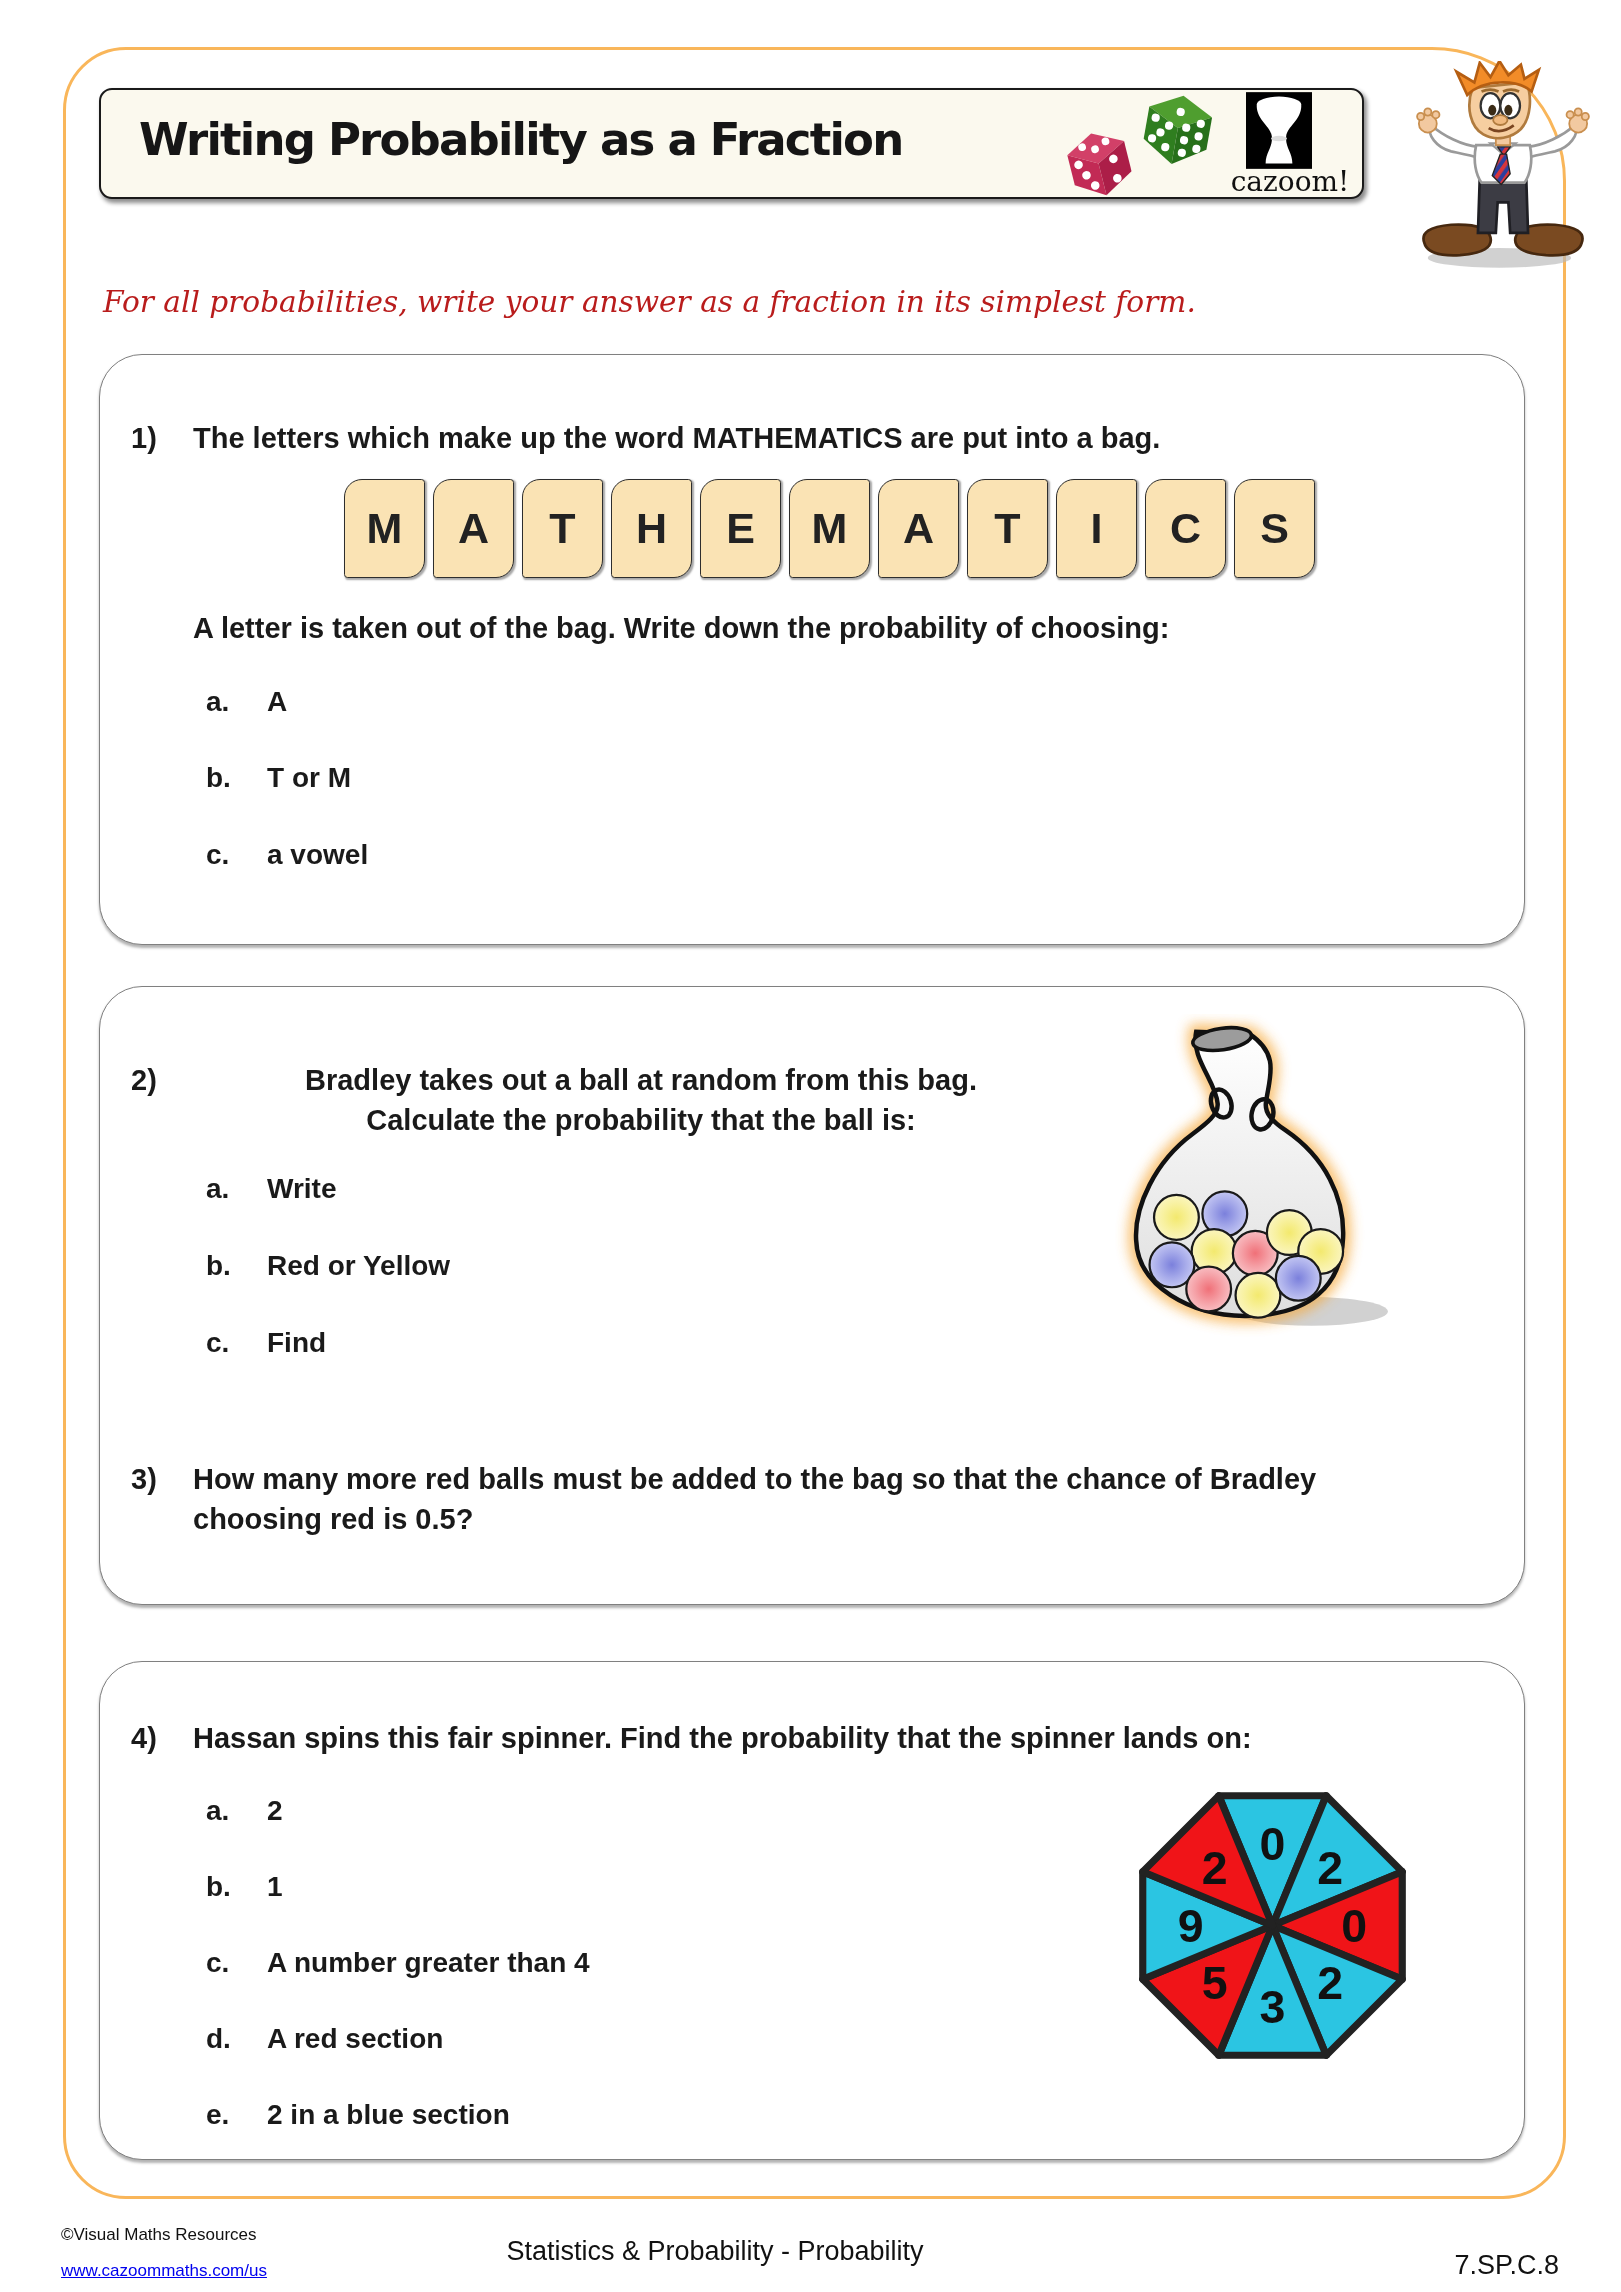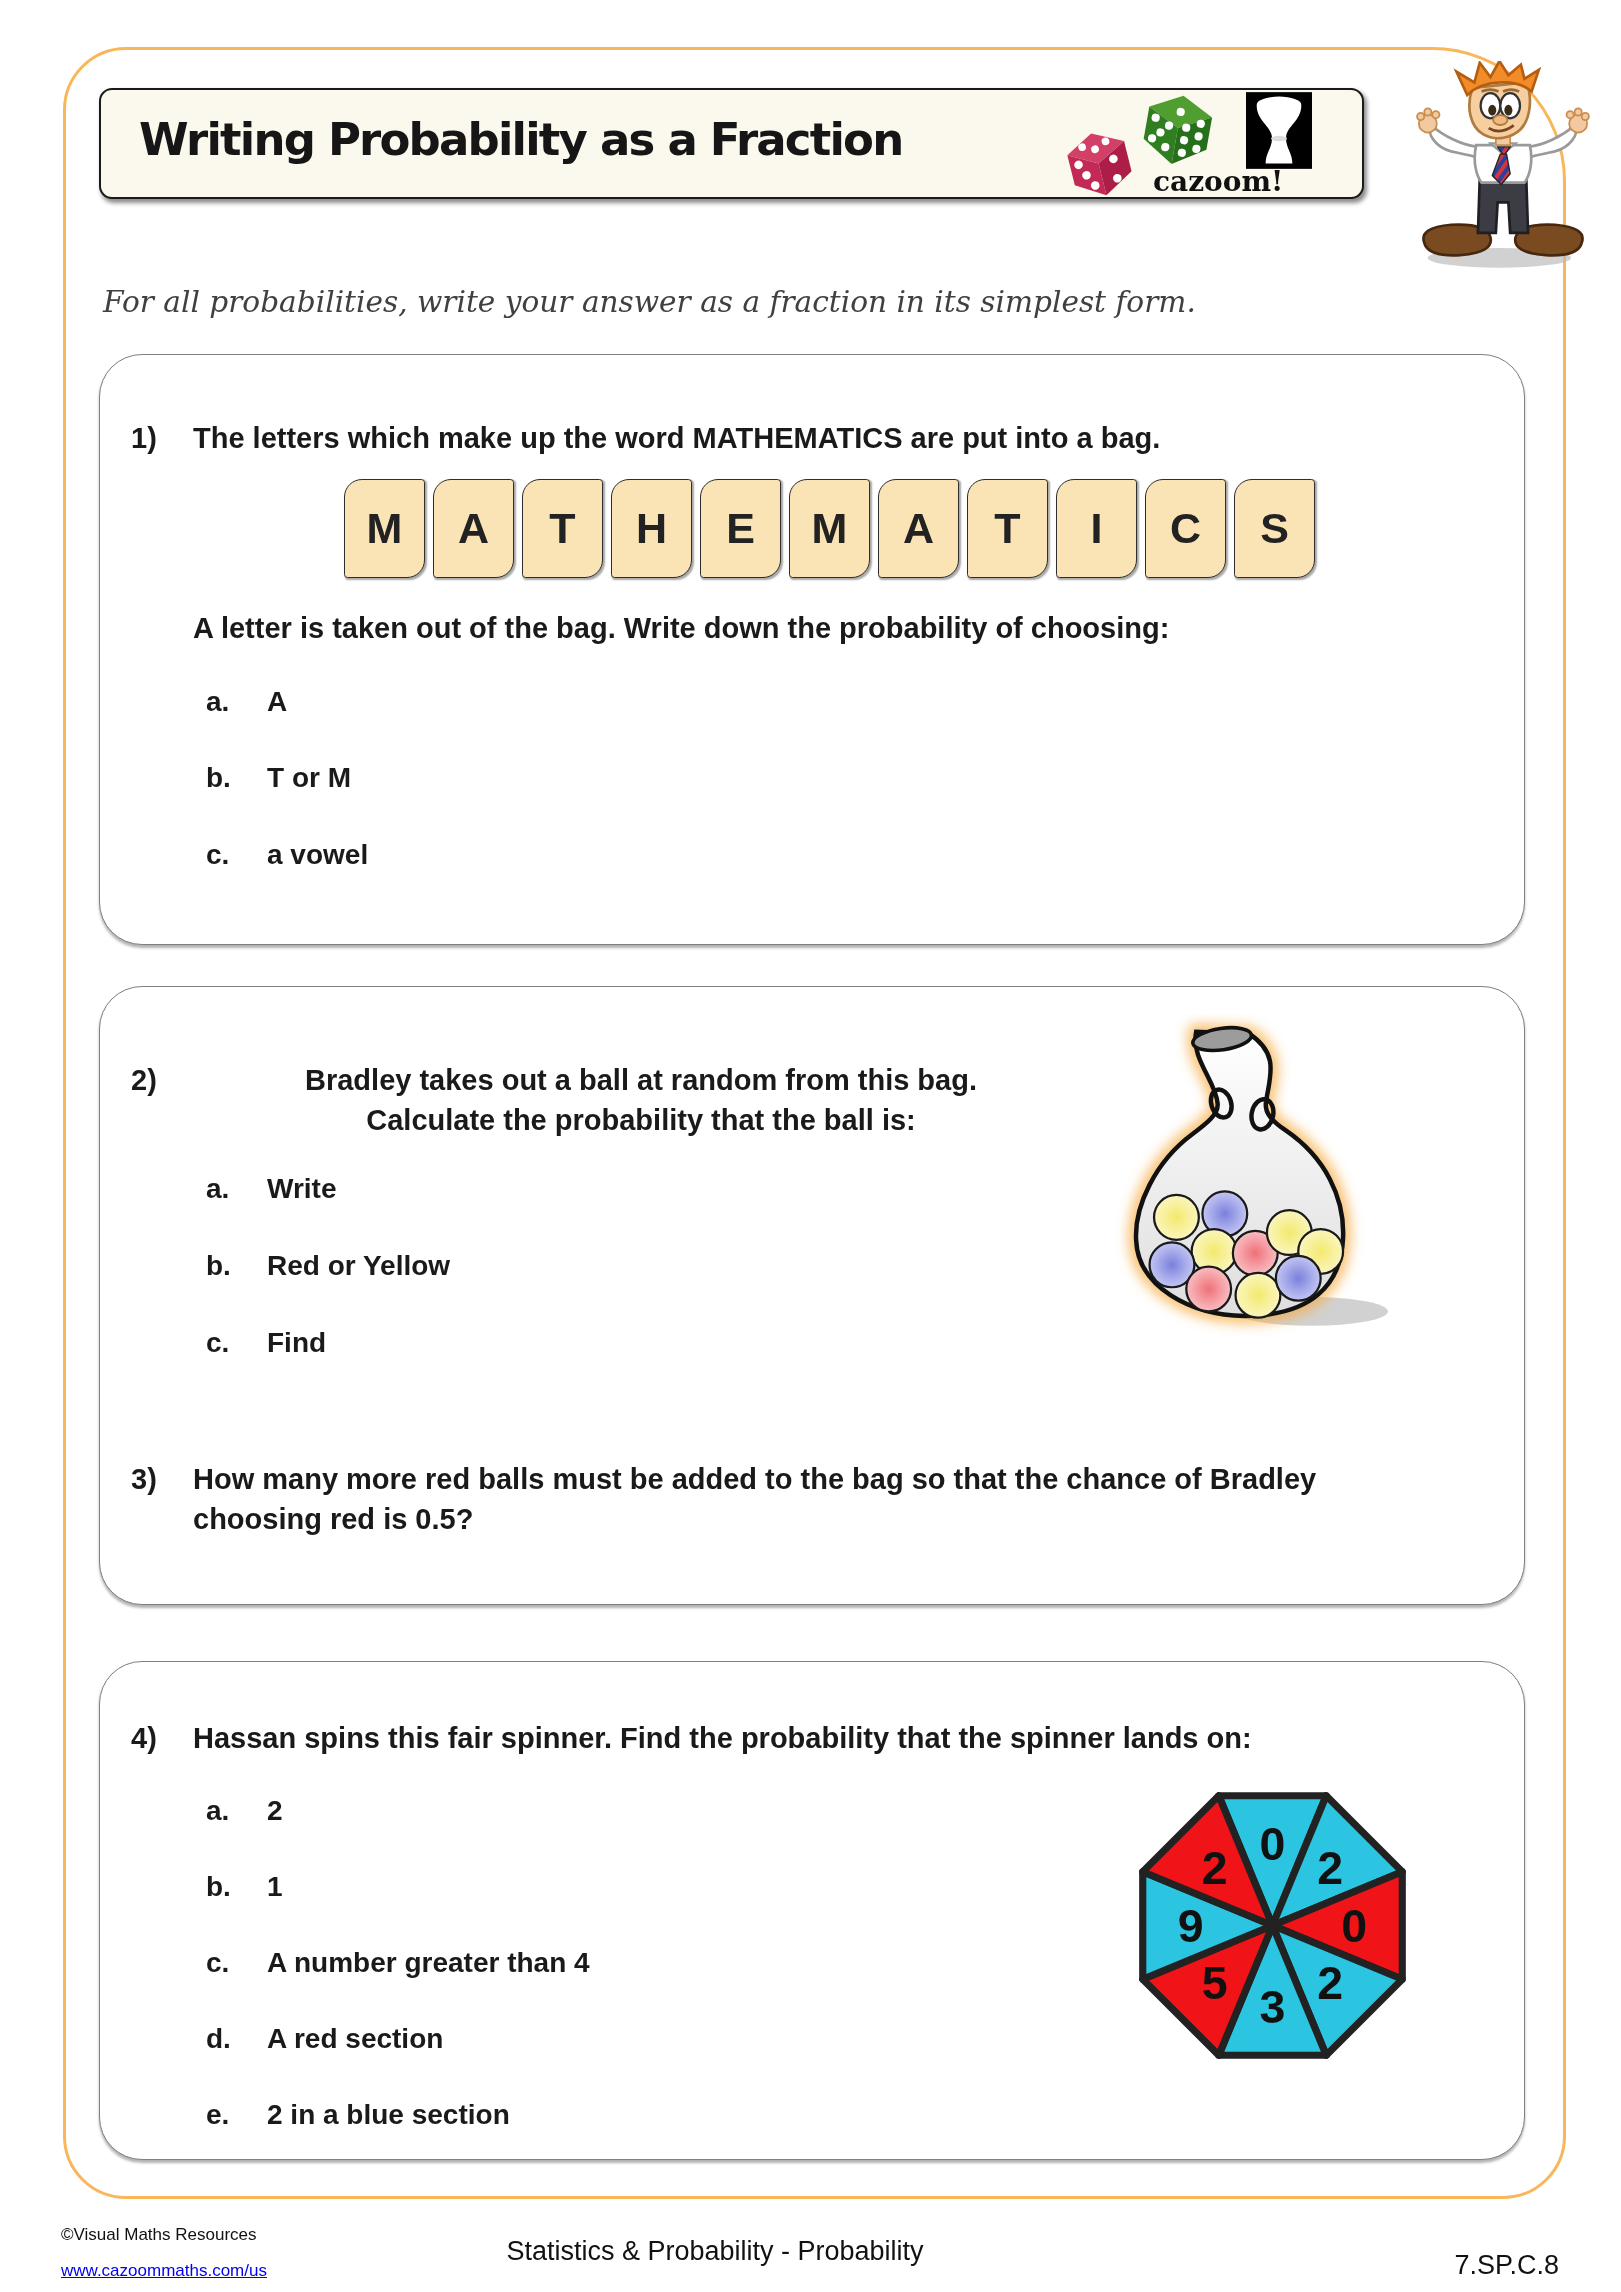--- a/index.html
+++ b/index.html
@@ -11,26 +11,26 @@
                border-radius:63px 134px 63px 63px;}
   
   .header-box{position:absolute;left:99px;top:88px;width:1261px;height:107px;
               background:var(--header-bg,#FBF9EE);border:2.7px solid #1a1a1a;border-radius:13px;
               box-shadow:2.7px 3.6px 4.5px rgba(0,0,0,.45);}
   .title{position:absolute;left:38px;top:23px;font-family:"DejaVu Sans","Liberation Sans",sans-serif;
          font-weight:bold;font-size:45px;letter-spacing:-1.8px;white-space:nowrap;color:#161616;}
   .die{position:absolute;}
   .die svg{display:block;}
   .logo{position:absolute;left:1145px;top:1.8px;width:125px;height:100px;}
-  .logo-word{position:absolute;left:1052px;top:75px;width:184px;text-align:left;
-             font-family:"DejaVu Serif","Liberation Serif",serif;font-weight:bold;font-size:28px;color:#111;}
+  .logo-word{position:absolute;left:1097px;top:75px;width:184px;text-align:center;
+             font-family:"DejaVu Serif","Liberation Serif",serif;font-weight:normal;font-size:28px;color:#111;}
   .mascot{position:absolute;left:1408px;top:61px;width:190px;height:213px;}
   
   .instruction{position:absolute;left:103px;top:285px;font-family:"DejaVu Serif","Liberation Serif",serif;
-               font-style:italic;font-size:29.6px;color:#404040;}
+               font-style:italic;font-size:29.6px;color:#b91c1c;}
   
   .qbox{position:absolute;left:99px;width:1424px;background:#fff;border:1.8px solid #808080;
         border-radius:43px;box-shadow:0 2.7px 2.7px rgba(0,0,0,.30);}
   .qbox1{top:354px;height:589px;}
   .qbox2{top:986px;height:617px;}
   .qbox3{top:1661px;height:497px;}
   .qrow{position:absolute;font-weight:bold;font-size:29px;line-height:40px;}
   .qnum{position:absolute;left:31px;top:0;font-weight:bold;}
   .qtext{position:absolute;left:93px;top:0;width:1254px;}
   .item{position:absolute;font-weight:bold;font-size:28px;}

